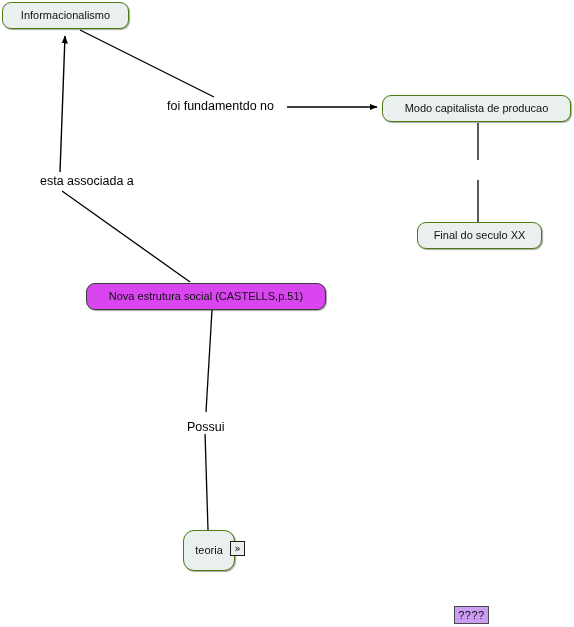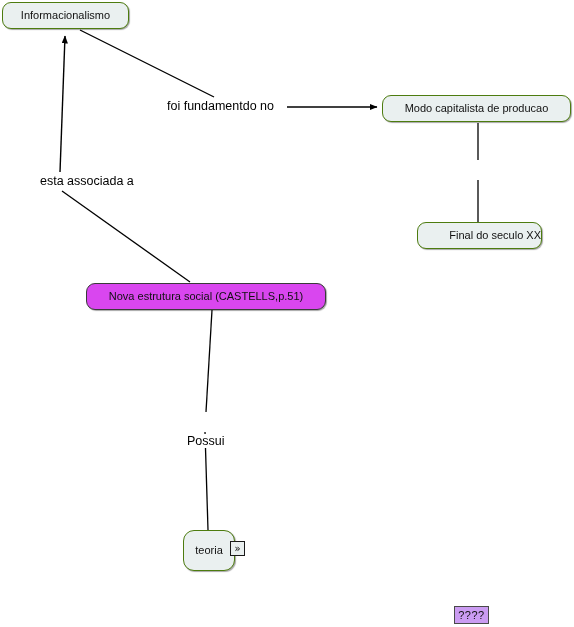--- a/index.html
+++ b/index.html
@@ -108,21 +108,21 @@
   </svg>
 
   <div class="node" style="left:2px; top:2px; width:127px; height:27px;">
     <span>Informacionalismo</span>
   </div>
 
   <div class="node" style="left:382px; top:95px; width:189px; height:27px;">
     <span>Modo capitalista de producao</span>
   </div>
 
-  <div class="node" style="left:417px; top:222px; width:125px; height:27px;justify-content:flex-end;">
+  <div class="node" style="left:417px; top:222px; width:125px; height:27px;">
     <span>Final do seculo XX</span>
   </div>
 
   <div class="node purple" style="left:86px; top:283px; width:240px; height:27px;">
     <span>Nova estrutura social (CASTELLS,p.51)</span>
   </div>
 
   <div class="node tall" style="left:183px; top:530px; width:52px; height:41px;">
     <span>teoria</span>
   </div>
@@ -131,15 +131,15 @@
 
   <div class="mini-box" style="left:454px; top:606px; width:35px; height:18px;">
     <span>????</span>
   </div>
 
   <div class="edge-label" style="left:165px; top:99px;">foi fundamentdo no</div>
 
 
   <div class="edge-label" style="left:7px; top:174px;margin-left:31px;">esta associada a</div>
 
-  <div class="edge-label" style="left:185px; top:434px;">Possui</div>
+  <div class="edge-label" style="left:185px; top:420px;">Possui</div>
 
 </div>
 
 </body></html>

